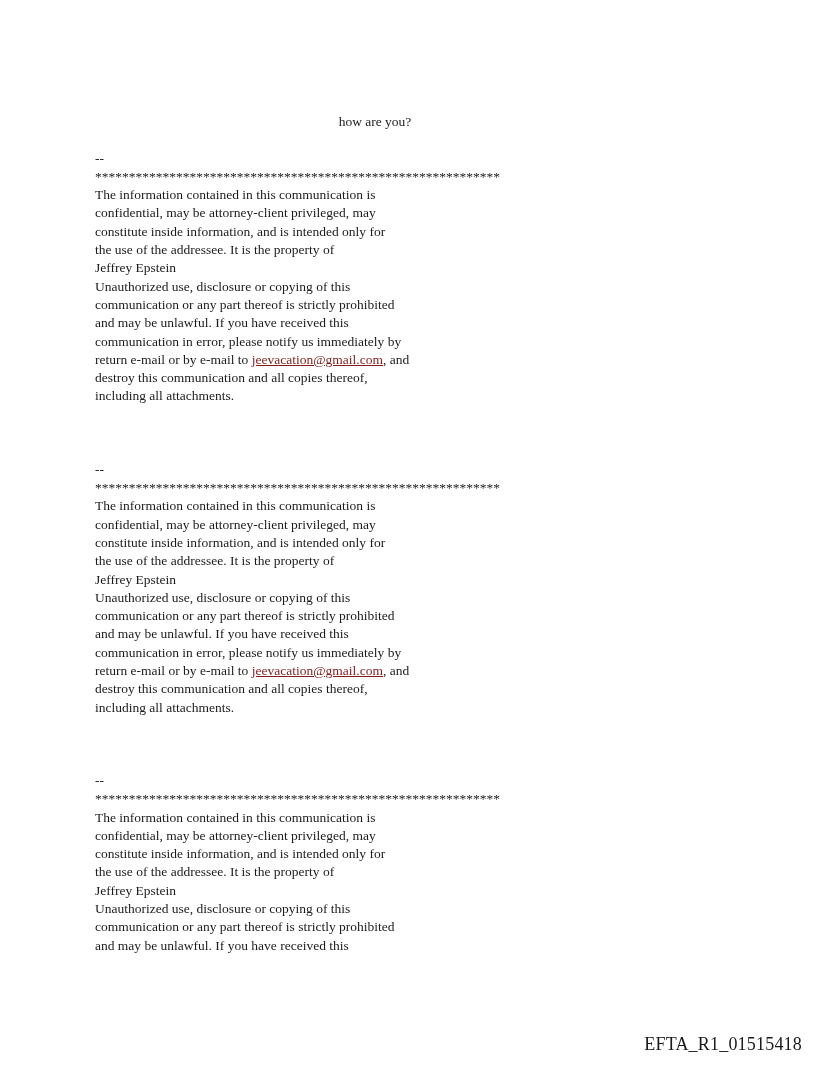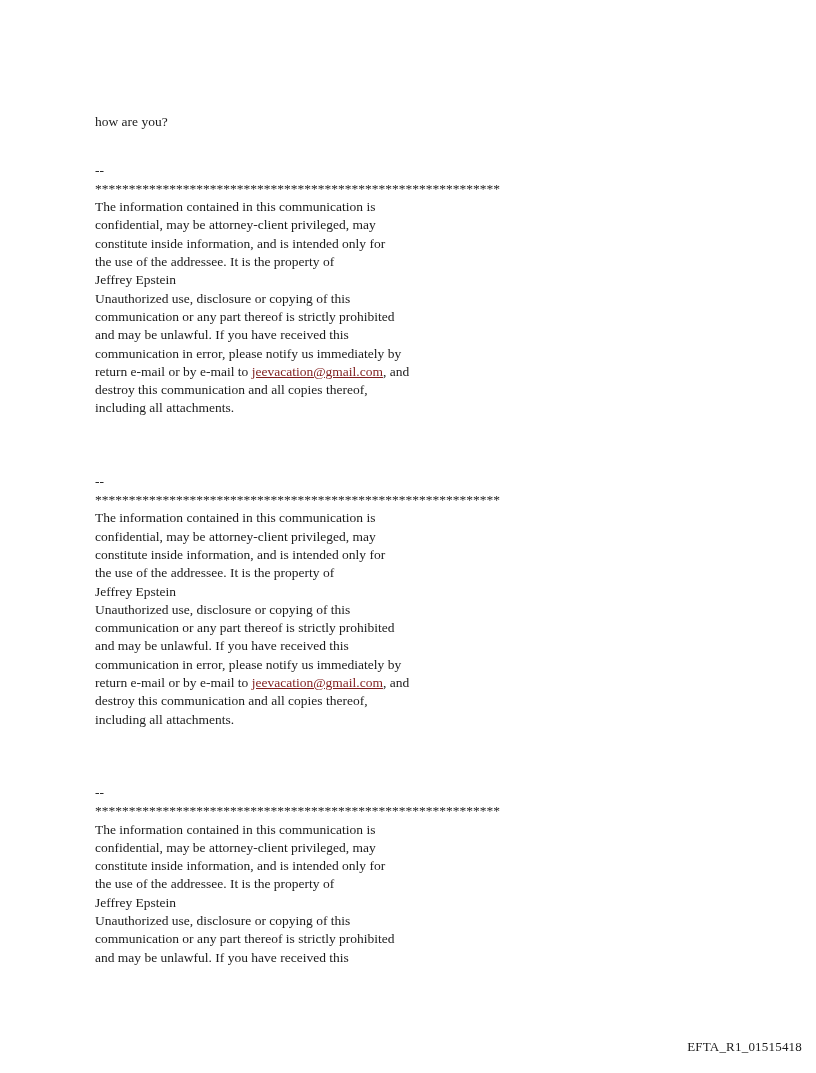--- a/index.html
+++ b/index.html
@@ -22,21 +22,22 @@
     top: 113px;
     width: 560px;
   }
   .line {
     font-size: 13.5px;
     line-height: 18.3px;
     white-space: pre;
     color: #1b1b1b;
   }
   .greeting {
-    margin-bottom: 12px;
+    margin-bottom: 0;
+    text-align: center;
   }
   .gap-small {
     height: 18.3px;
   }
   .gap-block {
     height: 55px;
   }
   .stars {
     letter-spacing: 0px;
     font-size: 13.5px;
@@ -45,21 +46,21 @@
     white-space: pre;
   }
   .email-link {
     color: #7f1d1d;
     text-decoration: underline;
   }
   .footer-id {
     position: absolute;
     right: 14px;
     bottom: 18px;
-    font-size: 13px;
+    font-size: 18px;
     font-family: "Liberation Serif", "DejaVu Serif", serif;
     color: #1b1b1b;
     letter-spacing: 0.2px;
   }
 </style>
 </head>
 <body>
 
 <div class="page">
 

